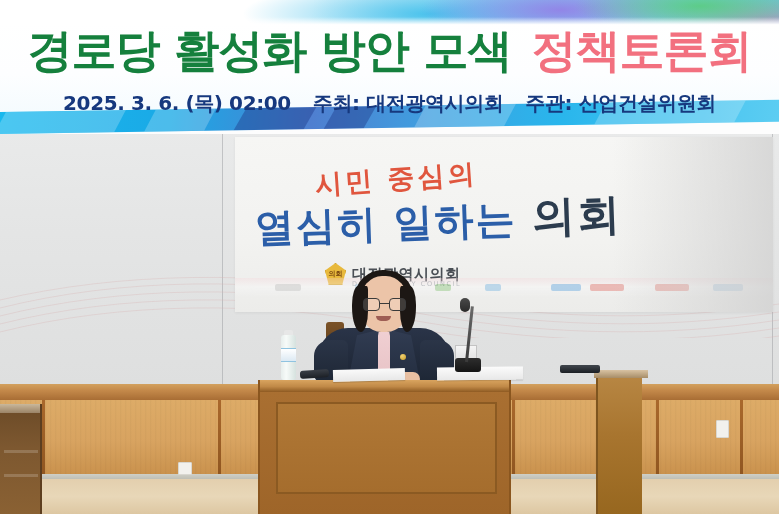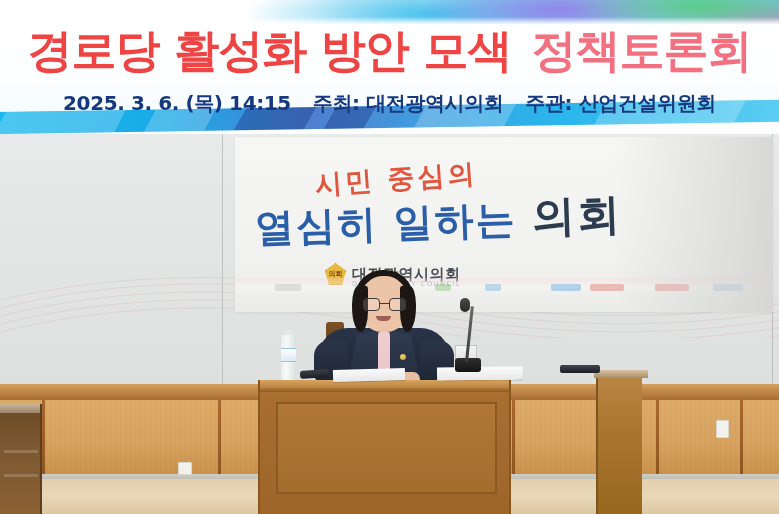--- a/index.html
+++ b/index.html
@@ -85,21 +85,21 @@
     position: absolute;
     left: 0; top: 24px; width: 779px;
     text-align: center;
     font-size: 45px;
     font-weight: 700;
     letter-spacing: -1px;
     white-space: nowrap;
     line-height: 1.22;
   }
   .title-blue {
-    color: #ef4444;
+    color: #15803d;
     text-shadow: 0 1px 0 rgba(255,255,255,0.8);
     margin-top: 9px;
   }
   .title-red {
     color: #f2707f;
     margin-left: 20px;
   }
   .banner-sub {
     position: absolute;
     left: 0; top: 90px; width: 779px;
@@ -547,17 +547,17 @@
       <div class="dark" style="left:330px; width:40px;"></div>
       <div class="streak" style="left:0px;   width:120px;"></div>
       <div class="streak" style="left:150px; width:60px;"></div>
       <div class="streak" style="left:420px; width:90px;"></div>
       <div class="streak" style="left:600px; width:140px;"></div>
     </div>
     <div class="banner-title">
       <span class="title-blue">경로당 활성화 방안 모색</span><span class="title-red">정책토론회</span>
     </div>
     <div class="banner-sub">
-      <span>2025. 3. 6. (목) 14:15</span><span class="gap"></span><span>주최: 대전광역시의회</span><span class="gap"></span><span>주관: 산업건설위원회</span>
+      <span>2025. 3. 6. (목) 02:00</span><span class="gap"></span><span>주최: 대전광역시의회</span><span class="gap"></span><span>주관: 산업건설위원회</span>
     </div>
   </div>
 
 </div>
 
 </body></html>

